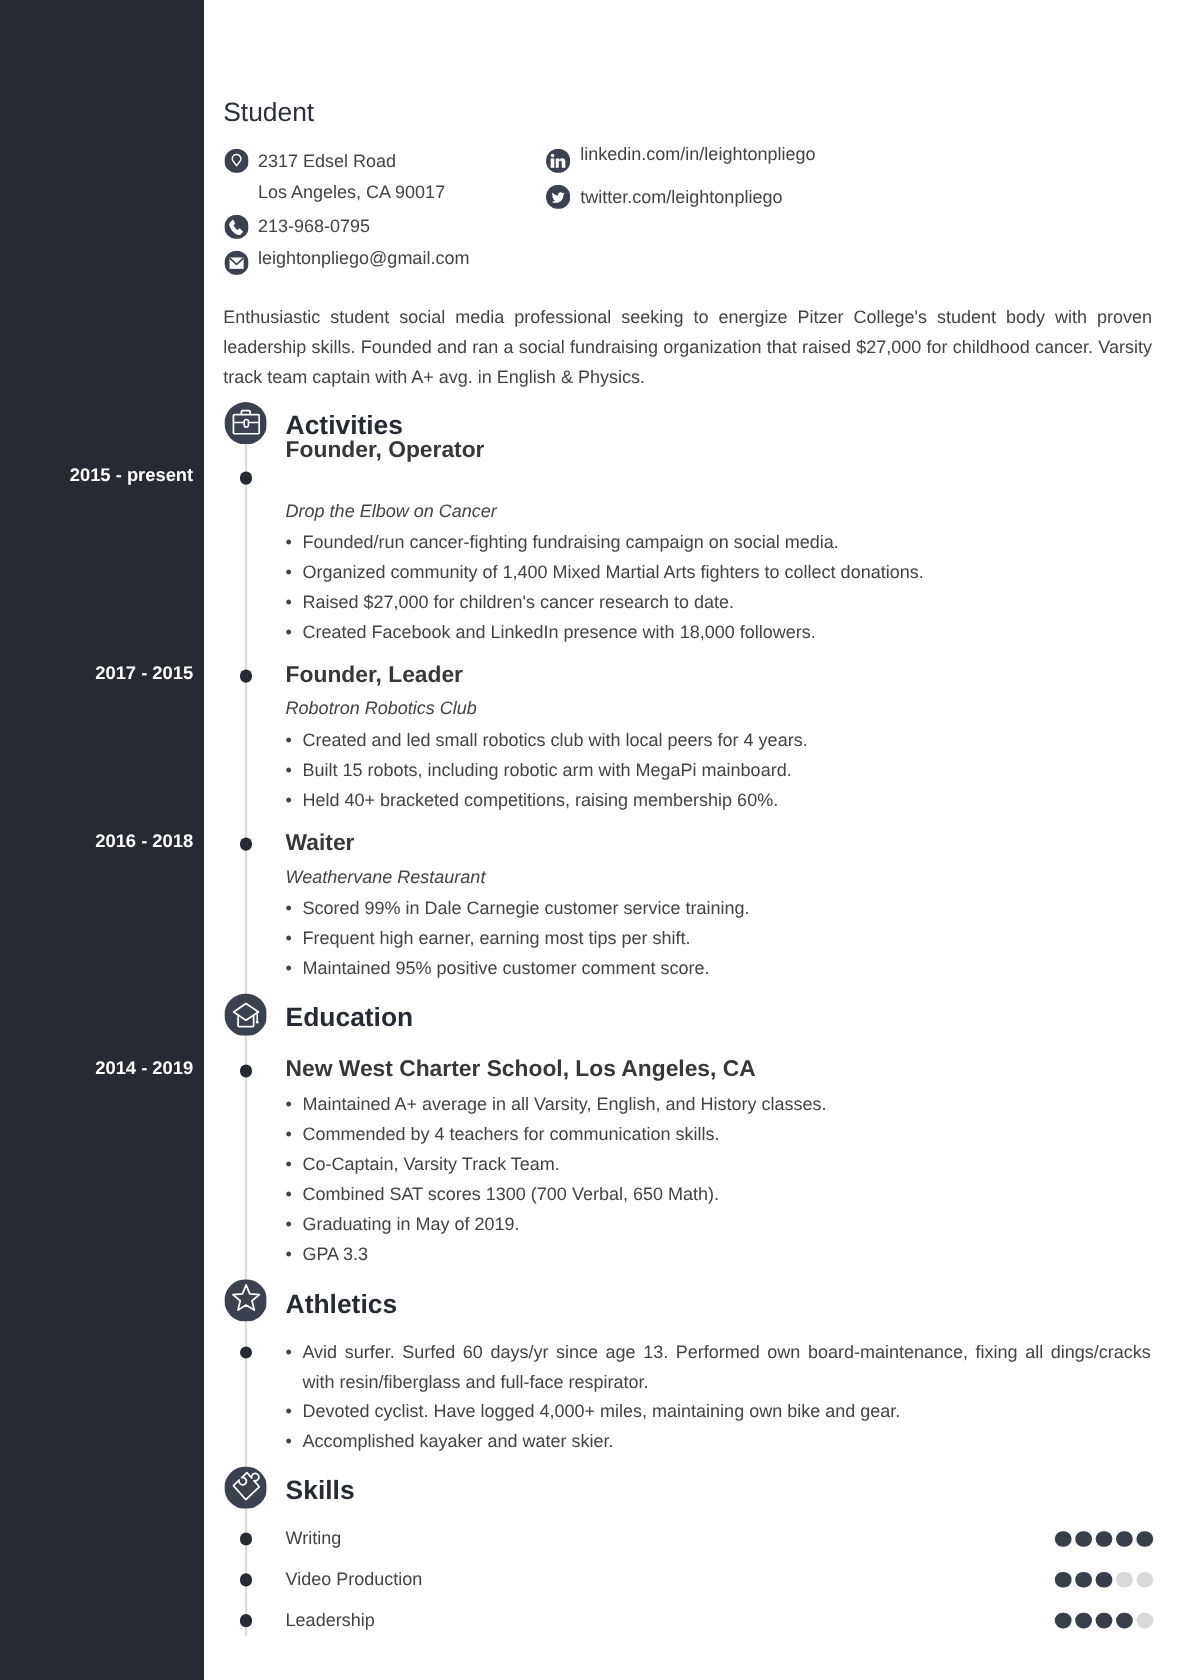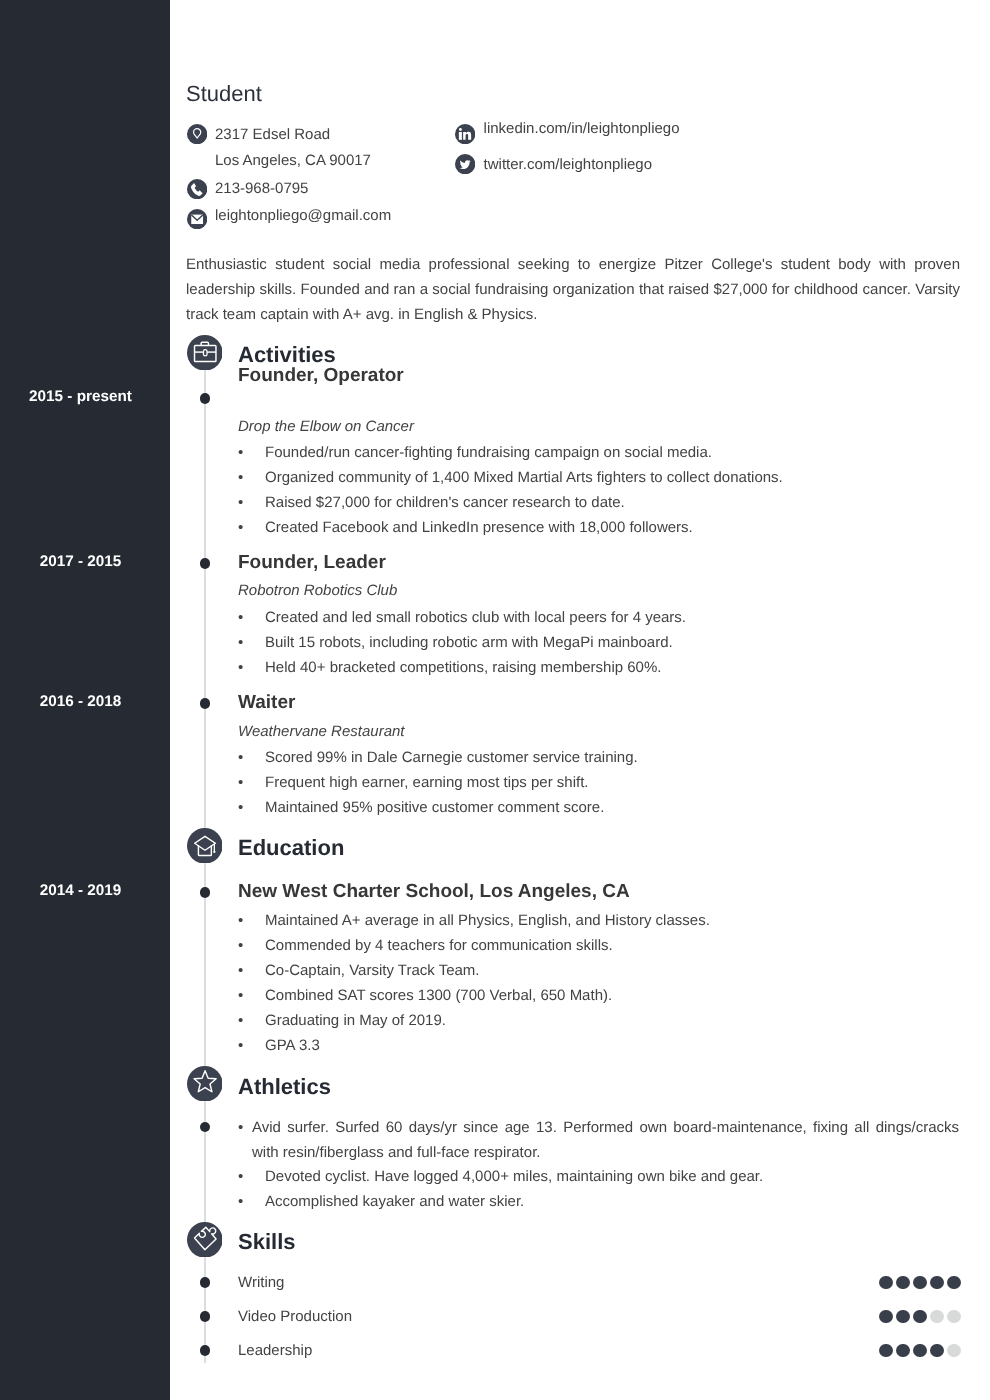--- a/index.html
+++ b/index.html
@@ -33,26 +33,26 @@
   .sec-icon { position:absolute; width:35.6px; height:35.6px; }
   .sec-icon svg { display:block; width:35.6px; height:35.6px; }
   .sec-title { position:absolute; left:52px; font-size:22px; line-height:22px; font-weight:bold; color:#252a33; white-space:nowrap; }
 
   .entry { position:absolute; left:0; top:0; width:773px; }
   .dot { position:absolute; width:10.8px; height:10.8px; border-radius:50%; background:#252a33; }
   .etitle { position:absolute; left:52px; font-size:19px; line-height:19px; font-weight:bold; color:#373737; white-space:nowrap; }
   .esub { position:absolute; left:52px; font-size:15px; line-height:15px; font-style:italic; color:#434343; white-space:nowrap; }
   .bul { position:absolute; left:52px; font-size:15px; line-height:25px; color:#434343; white-space:nowrap; }
   .bul .bd { position:absolute; left:0; top:0; }
-  .bul .bt { display:block; margin-left:27px; }
+  .bul .bt { display:block; margin-left:14px; }
   .bulj { position:absolute; left:52px; width:721px; font-size:15px; line-height:25px; color:#434343; }
   .bulj .bd { position:absolute; left:0; top:0; }
   .bulj .bt { display:block; margin-left:14px; text-align:justify; }
 
-  .date { position:absolute; left:0; width:161px; font-size:15.3px; line-height:15px; font-weight:bold; color:#ffffff; text-align:center; white-space:nowrap; }
+  .date { position:absolute; left:0; width:161px; font-size:15.3px; line-height:15px; font-weight:bold; color:#ffffff; text-align:right; white-space:nowrap; }
 
   .skill { position:absolute; left:0; top:0; width:773px; }
   .skill .sname { position:absolute; left:52px; font-size:15px; line-height:15px; color:#434343; white-space:nowrap;text-align:right; }
   .sdots { position:absolute; right:-1.8px; display:flex; gap:3.65px; }
   .sdot { width:13.4px; height:13.4px; border-radius:50%; background:#d8dada; }
   .sdot.on { background:#383f4b; }
 </style>
 </head>
 <body>
 
@@ -196,21 +196,21 @@
             <circle cx="27.65" cy="24.1" r="1.2" fill="#ffffff"></circle>
           </svg>
         </span>
       <span class="sec-title" style="top:837.1px">Education</span>
     </div>
     <div class="entry">
       <span class="dot" style="left:13.7px;top:886.9499999999999px"></span>
       <span class="etitle" style="top:881.8px">New West Charter School, Los Angeles, CA</span>
       <div class="bul" style="top:908.4px">
           <span class="bd">•</span>
-          <span class="bt">Maintained A+ average in all Physics, English, and History classes.</span>
+          <span class="bt">Maintained A+ average in all Varsity, English, and History classes.</span>
         </div>
       <div class="bul" style="top:933.4px">
           <span class="bd">•</span>
           <span class="bt">Commended by 4 teachers for communication skills.</span>
         </div>
       <div class="bul" style="top:958.4px">
           <span class="bd">•</span>
           <span class="bt">Co-Captain, Varsity Track Team.</span>
         </div>
       <div class="bul" style="top:983.4px">

